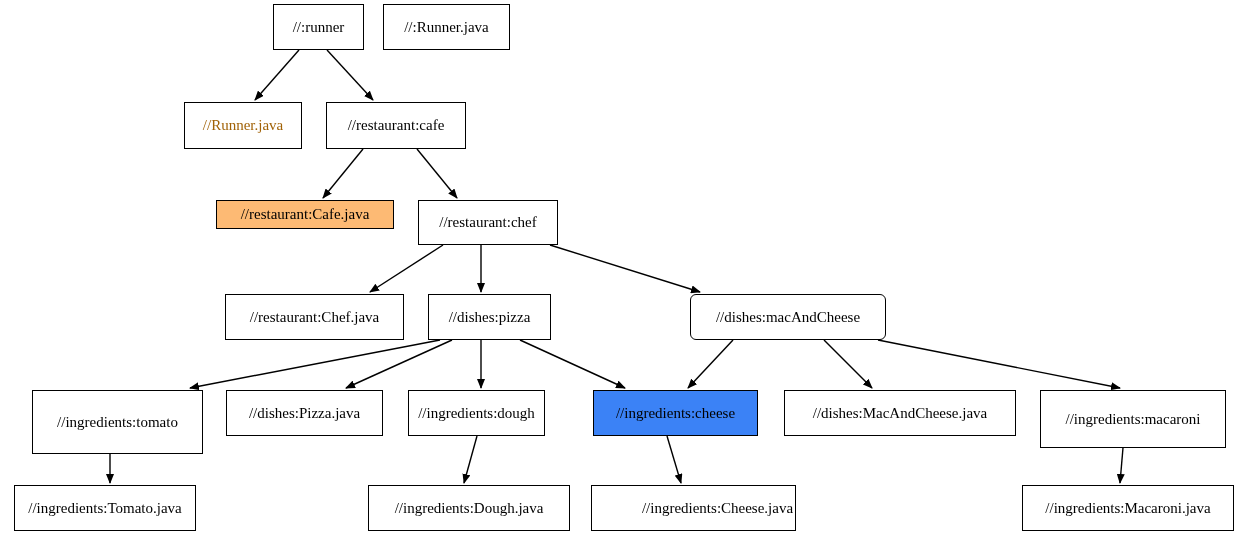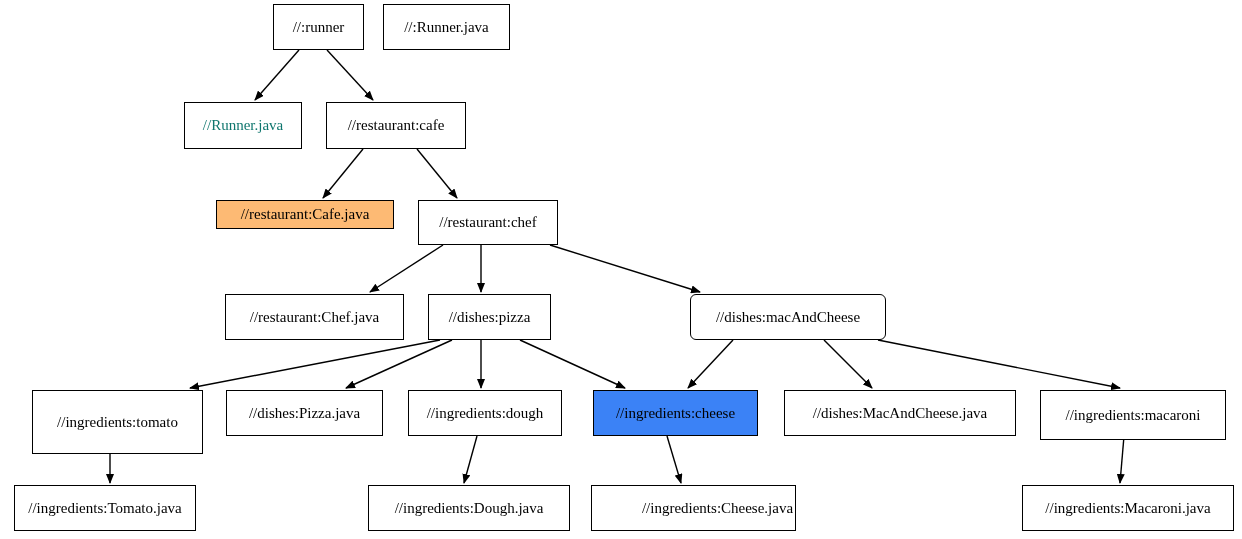--- a/index.html
+++ b/index.html
@@ -78,21 +78,21 @@
   </svg>
 
   <div id="nodes-group">
       <div class="graph-node" style="left: 265px; top: 4px; width: 91px; height: 46px; border-color: rgb(0, 0, 0); background: rgb(255, 255, 255);">
         <span class="node-label" style="color: rgb(0, 0, 0);">//:runner</span>
       </div>
       <div class="graph-node" style="left: 375px; top: 4px; width: 127px; height: 46px; border-color: rgb(0, 0, 0); background: rgb(255, 255, 255);">
         <span class="node-label" style="color: rgb(0, 0, 0);">//:Runner.java</span>
       </div>
       <div class="graph-node" style="left: 176px; top: 102px; width: 118px; height: 47px; border-color: rgb(0, 0, 0); background: rgb(255, 255, 255);">
-        <span class="node-label" style="color: #0f766e;">//Runner.java</span>
+        <span class="node-label" style="color: #a16207;">//Runner.java</span>
       </div>
       <div class="graph-node" style="left: 318px; top: 102px; width: 140px; height: 47px; border-color: rgb(0, 0, 0); background: rgb(255, 255, 255);">
         <span class="node-label" style="color: rgb(0, 0, 0);">//restaurant:cafe</span>
       </div>
       <div class="graph-node" style="left: 208px; top: 200px; width: 178px; height: 29px; border-color: rgb(0, 0, 0); background: #fdba74;">
         <span class="node-label" style="color: rgb(0, 0, 0);">//restaurant:Cafe.java</span>
       </div>
       <div class="graph-node" style="left: 410px; top: 200px; width: 140px; height: 45px; border-color: rgb(0, 0, 0); background: rgb(255, 255, 255);">
         <span class="node-label" style="color: rgb(0, 0, 0);">//restaurant:chef</span>
       </div>
@@ -104,30 +104,30 @@
       </div>
       <div class="graph-node" style="left: 682px; top: 294px; width: 196px; height: 46px; border-color: rgb(0, 0, 0); background: rgb(255, 255, 255); border-radius: 6px;">
         <span class="node-label" style="color: rgb(0, 0, 0);">//dishes:macAndCheese</span>
       </div>
       <div class="graph-node" style="left: 24px; top: 390px; width: 171px; height: 64px; border-color: rgb(0, 0, 0); background: rgb(255, 255, 255);">
         <span class="node-label" style="color: rgb(0, 0, 0);">//ingredients:tomato</span>
       </div>
       <div class="graph-node" style="left: 218px; top: 390px; width: 157px; height: 46px; border-color: rgb(0, 0, 0); background: rgb(255, 255, 255);">
         <span class="node-label" style="color: rgb(0, 0, 0);">//dishes:Pizza.java</span>
       </div>
-      <div class="graph-node" style="left: 400px; top: 390px; width: 154px; height: 46px; border-color: rgb(0, 0, 0); background: rgb(255, 255, 255);">
+      <div class="graph-node" style="left: 400px; top: 390px; width: 137px; height: 46px; border-color: rgb(0, 0, 0); background: rgb(255, 255, 255);">
         <span class="node-label" style="color: rgb(0, 0, 0);">//ingredients:dough</span>
       </div>
       <div class="graph-node" style="left: 585px; top: 390px; width: 165px; height: 46px; border-color: rgb(0, 0, 0); background: #3b82f6;">
         <span class="node-label" style="color: rgb(0, 0, 0);">//ingredients:cheese</span>
       </div>
       <div class="graph-node" style="left: 776px; top: 390px; width: 232px; height: 46px; border-color: rgb(0, 0, 0); background: rgb(255, 255, 255);">
         <span class="node-label" style="color: rgb(0, 0, 0);">//dishes:MacAndCheese.java</span>
       </div>
-      <div class="graph-node" style="left: 1032px; top: 390px; width: 186px; height: 50px; border-color: rgb(0, 0, 0); background: rgb(255, 255, 255);">
+      <div class="graph-node" style="left: 1032px; top: 390px; width: 186px; height: 58px; border-color: rgb(0, 0, 0); background: rgb(255, 255, 255);">
         <span class="node-label" style="color: rgb(0, 0, 0);">//ingredients:macaroni</span>
       </div>
       <div class="graph-node" style="left: 6px; top: 485px; width: 182px; height: 46px; border-color: rgb(0, 0, 0); background: rgb(255, 255, 255);">
         <span class="node-label" style="color: rgb(0, 0, 0);">//ingredients:Tomato.java</span>
       </div>
       <div class="graph-node" style="left: 360px; top: 485px; width: 202px; height: 46px; border-color: rgb(0, 0, 0); background: rgb(255, 255, 255);">
         <span class="node-label" style="color: rgb(0, 0, 0);">//ingredients:Dough.java</span>
       </div>
       <div class="graph-node" style="left: 583px; top: 485px; width: 205px; height: 46px; border-color: rgb(0, 0, 0); background: rgb(255, 255, 255); padding-left: 48px;">
         <span class="node-label" style="color: rgb(0, 0, 0);">//ingredients:Cheese.java</span>

